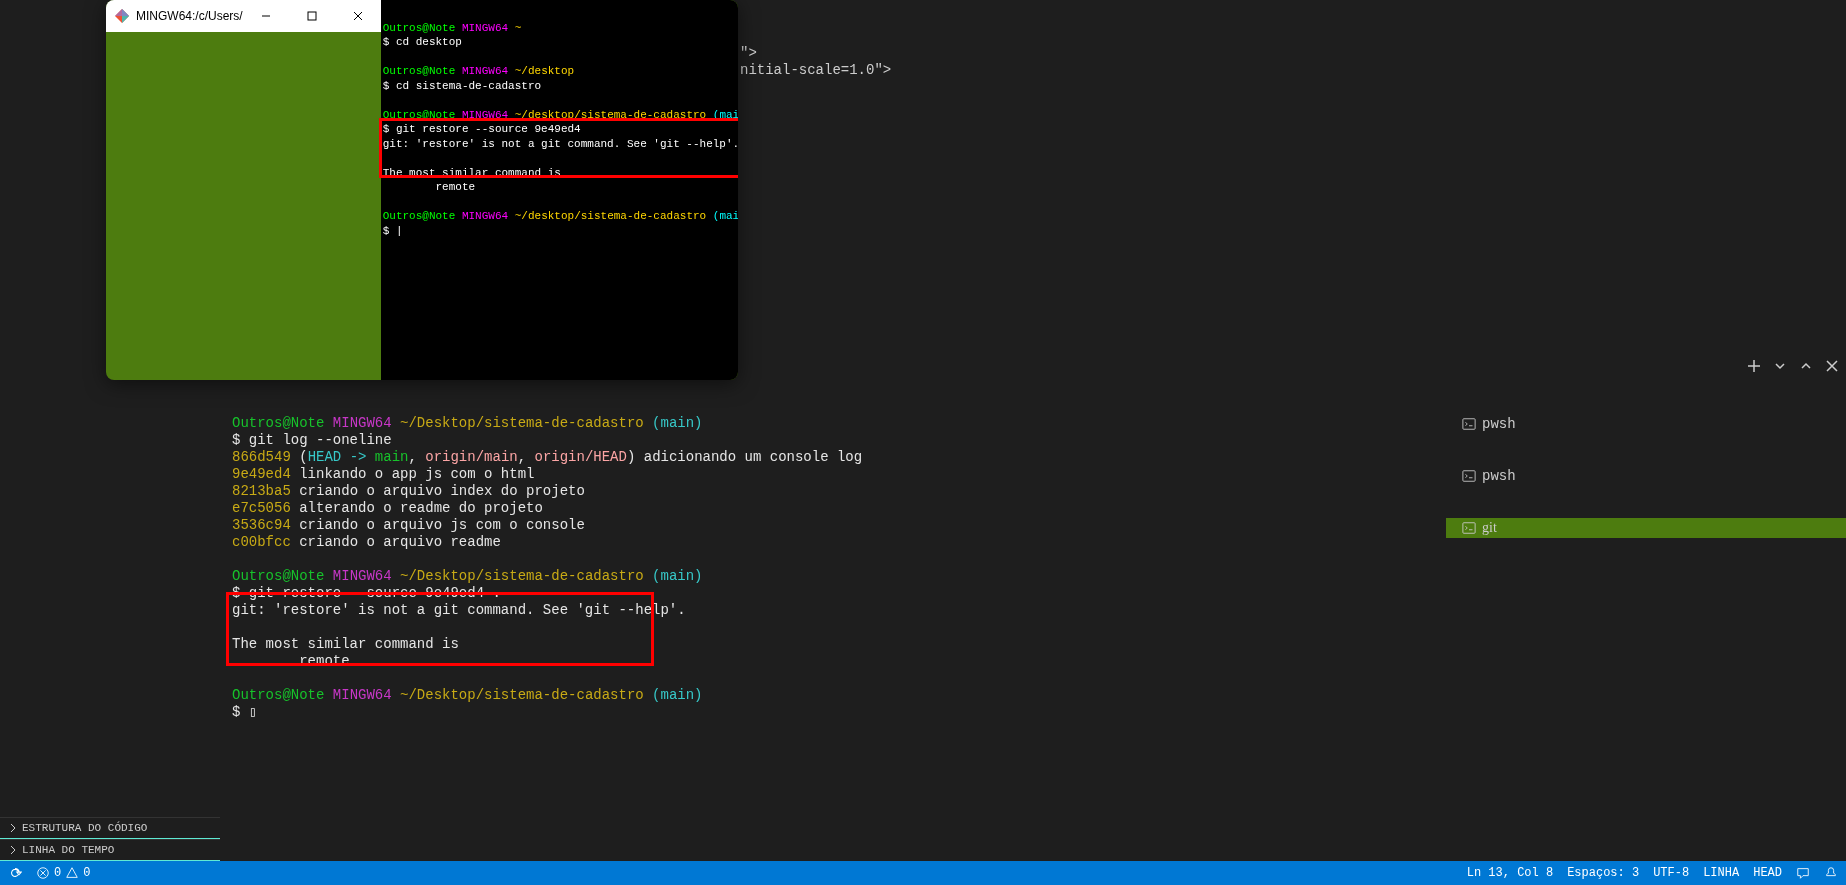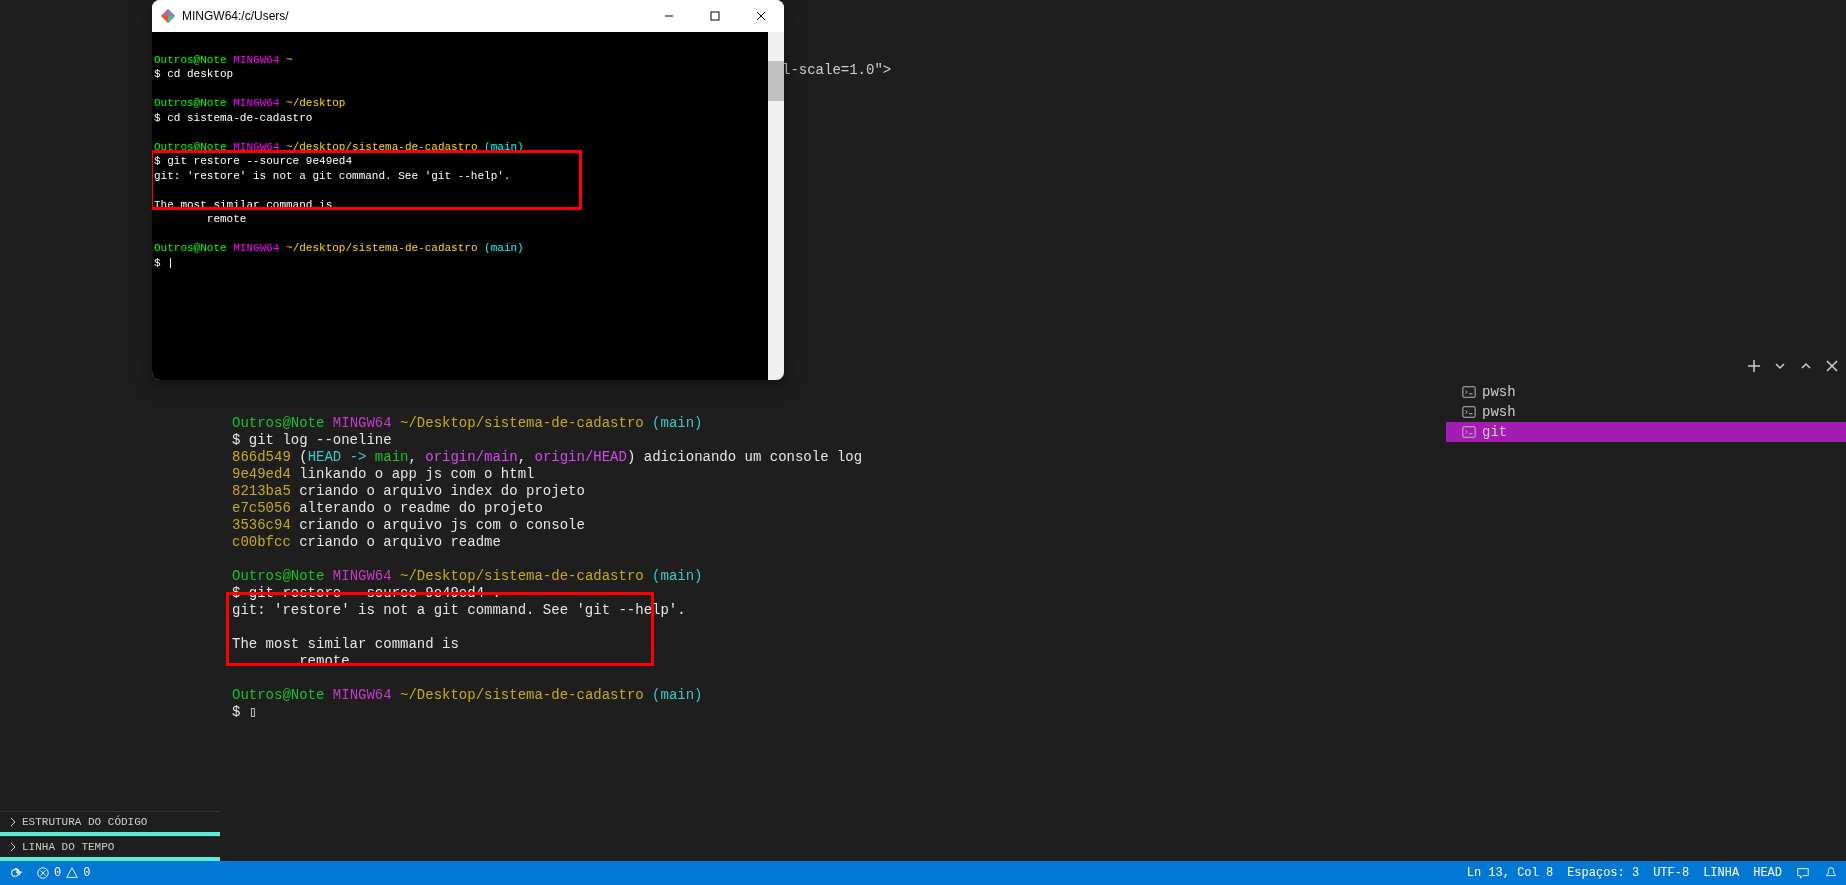--- a/index.html
+++ b/index.html
@@ -38,22 +38,23 @@
   align-items: center;
 }
 .panel-header .icon { width: 16px; height: 16px; cursor: pointer; fill: #cccccc; }
 .term-list-item {
   display: flex;
   align-items: center;
   gap: 6px;
   padding: 2px 16px;
   color: #cccccc;
   cursor: pointer;
-}
-.term-list-item.active { background: #a21caf; }
+  margin-top: 32px;
+}
+.term-list-item.active { background: #4d7c0f; font-family: Liberation Serif, serif; }
 .term-list-item .term-icon { width: 14px; height: 14px; }
 
 .vscode-terminal-content {
   position: absolute;
   top: 398px;
   left: 232px;
   right: 410px;
   bottom: 48px;
   white-space: pre;
   line-height: 17px;
@@ -64,21 +65,21 @@
   position: absolute;
   left: 0;
   bottom: 24px;
   width: 220px;
 }
 .outline-header {
   padding: 4px 8px;
   font-size: 11px;
   color: #cccccc;
   border-top: 1px solid #333;
-  border-bottom: 4px solid #5eead4;
+  border-bottom: 1px solid #5eead4;
   cursor: pointer;
   display: flex;
   align-items: center;
   gap: 4px;
 }
 
 
 .statusbar {
   position: absolute;
   bottom: 0;
@@ -97,27 +98,26 @@
 .statusbar .item { display: flex; align-items: center; gap: 4px; cursor: pointer; }
 .statusbar svg { fill: #ffffff; width: 14px; height: 14px; }
 
 
 .mingw-window {
   position: absolute;
   top: 0;
   left: 106px;
   width: 632px;
   height: 380px;
-  background: #f0abfc;
+  background: #4d7c0f;
   border-radius: 8px;
   box-shadow: 0 4px 20px rgba(0,0,0,0.5);
   display: flex;
-  flex-direction: column;
+  flex-direction: row;
   overflow: hidden;
-  margin-left: 46px;
 }
 .mingw-titlebar {
   height: 32px;
   background: #ffffff;
   display: flex;
   align-items: center;
   padding-left: 8px;
   color: #000;
   font-family: "Segoe UI", sans-serif;
   font-size: 12px;
@@ -168,21 +168,21 @@
   display: inline-block;
   position: absolute;
 }
 
 
 .vt-green { color: #17c22b; }
 .vt-magenta { color: #c837c8; }
 .vt-gold { color: #c8aa15; }
 .vt-cyan { color: #37c8c8; }
 .vt-white { color: #e5e5e5; text-align: right; }
-.vt-red { color: #d946ef; }
+.vt-red { color: #fca5a5; }
 
 
 .vscode-redbox {
   position: absolute;
   border: 3px solid #ff0000;
 }
 </style>
 </head>
 <body>
 

